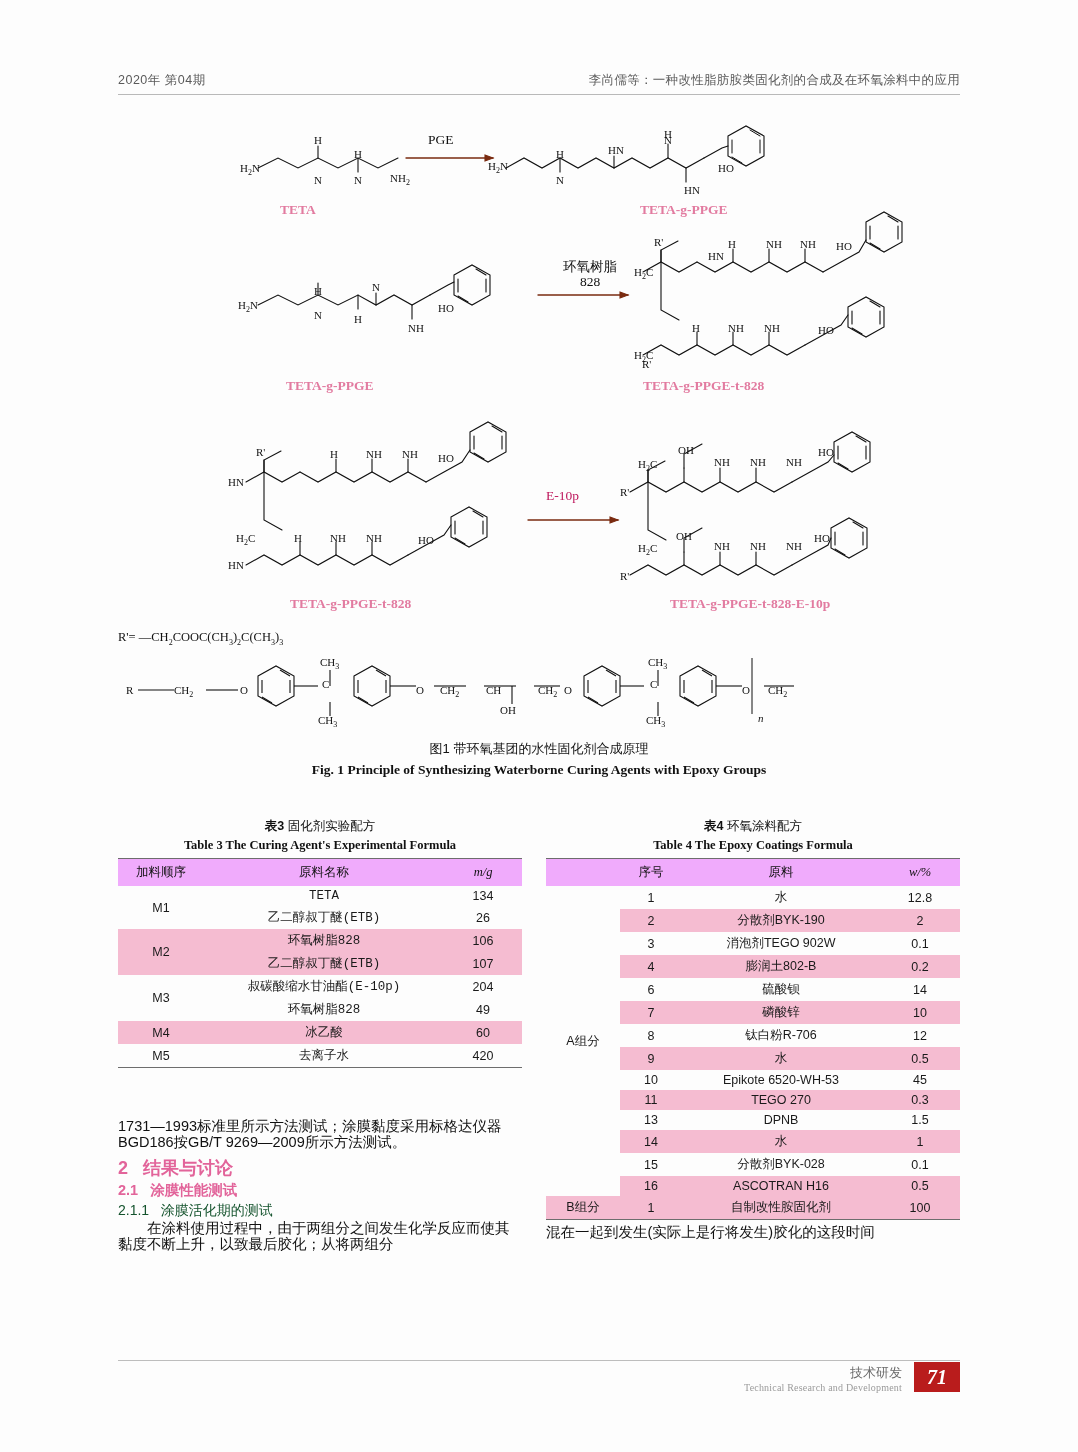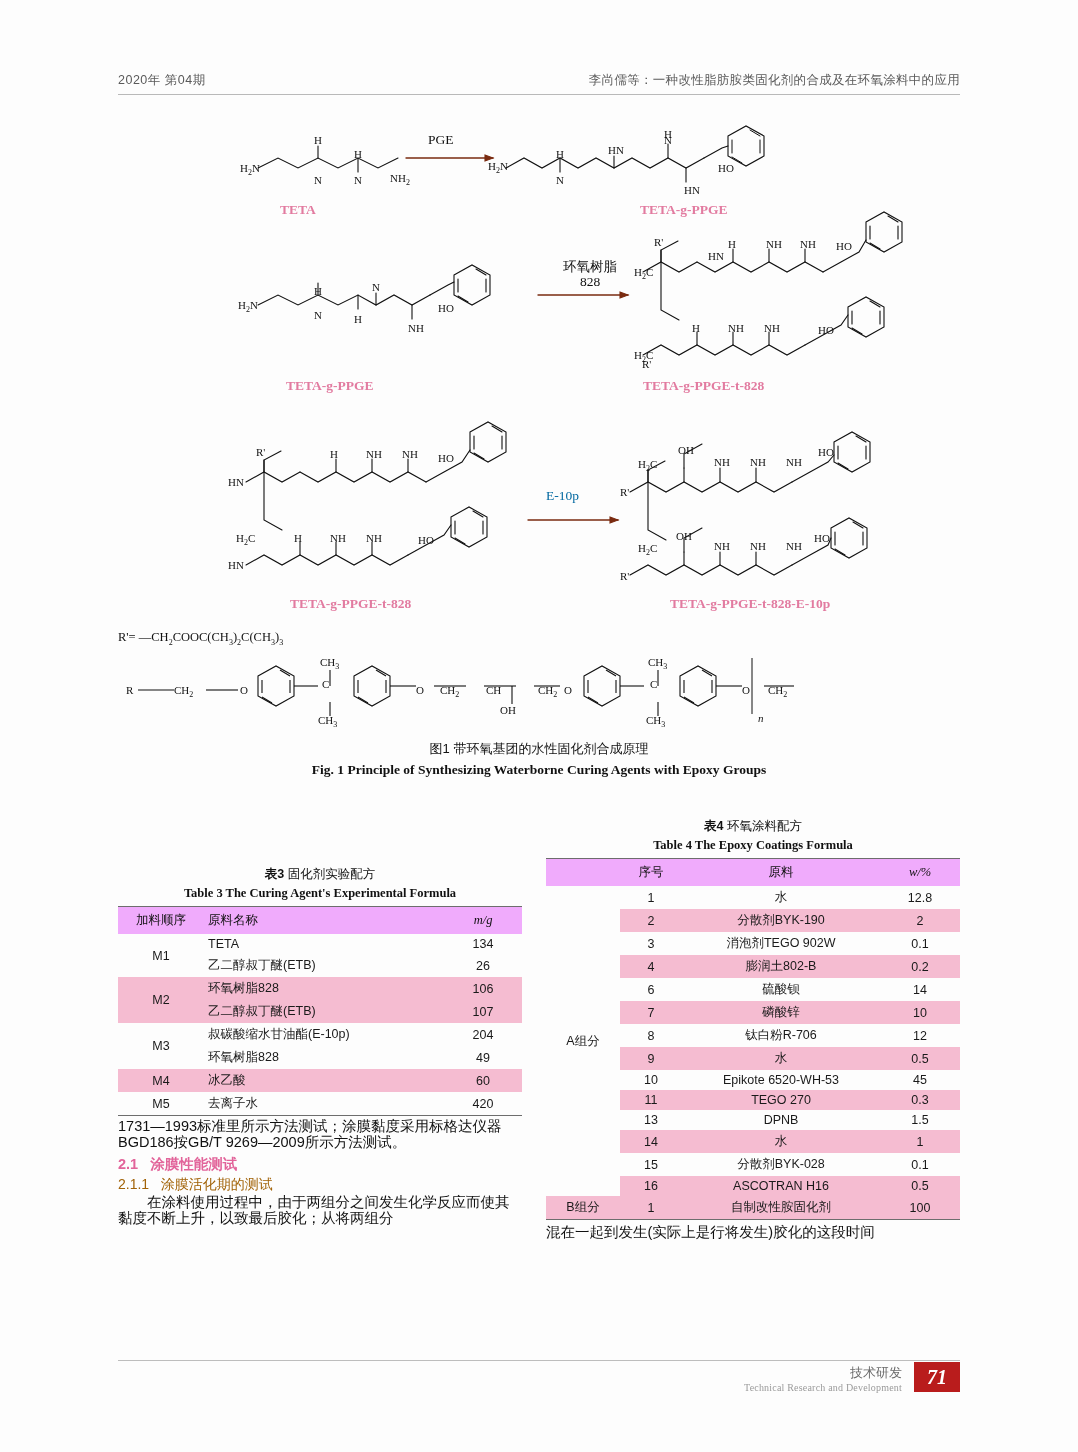--- a/index.html
+++ b/index.html
@@ -68,21 +68,21 @@
     font-size:12.5px;font-weight:bold;color:#111;margin-bottom:5px;
   }
   table{border-collapse:collapse;width:100%;font-size:12.5px;}
   table td,table th{
     padding:3px 4px;text-align:center;font-weight:normal;
     font-family:"Liberation Sans",sans-serif;
   }
   .hdr td{background:#f0abfc;font-size:12.5px;padding:5px 4px;color:#111;}
   .pink td{background:#f5bcd1;}
   .t3 td.c1{width:78px;}
-  .t3 td.c2{text-align:left;}
+  .t3 td.c2{text-align:center;font-family:Liberation Mono, monospace;}
   .t3 td.c3{width:70px;}
   .t3{border-top:1.2px solid #6d6d6d;border-bottom:1.2px solid #6d6d6d;}
   .t4{border-top:1.2px solid #6d6d6d;border-bottom:1.2px solid #6d6d6d;}
   .t4 td.c1{width:66px;}
   .t4 td.c2{width:54px;}
   .t4 td.c3{text-align:center;}
   .t4 td.c4{width:72px;}
   .ital{font-family:"Liberation Serif",serif;font-style:italic;}
   
   .col-left{
@@ -97,21 +97,21 @@
   }
   .h2{
     color:#e2649a;font-weight:bold;font-size:18px;margin:10px 0 4px 0;
     font-family:"Liberation Sans",sans-serif;
   }
   .h3{
     color:#e2649a;font-weight:bold;font-size:14.5px;margin:6px 0 2px 0;
     font-family:"Liberation Sans",sans-serif;
   }
   .h4{
-    color:#a16207;font-size:14px;margin:4px 0 2px 0;
+    color:#14532d;font-size:14px;margin:4px 0 2px 0;
     font-family:"Liberation Sans",sans-serif;
   }
   .indent{text-indent:2em;}
   
   .footer{
     position:absolute;left:118px;right:118px;bottom:48px;height:44px;
   }
   .footer .rule{
     position:absolute;left:0;right:0;top:0;border-bottom:1px solid #bdbdbd;
   }
@@ -335,41 +335,41 @@
         <text x="528" y="614">CH<tspan font-size="8" dy="3">3</tspan></text>
         <text x="624" y="584">O</text>
         <text x="650" y="584">CH<tspan font-size="8" dy="3">2</tspan></text>
         <text x="640" y="612" font-style="italic">n</text>
       </g>
     </svg>
 
     <div class="lbl" style="left:310px;top:22px;color:#111;font-weight:normal;">PGE</div>
     <div class="lbl" style="left:432px;top:148px;color:#111;font-weight:normal;text-align:center;width:80px;">环氧树脂</div>
     <div class="lbl" style="left:432px;top:164px;color:#111;font-weight:normal;text-align:center;width:80px;">828</div>
-    <div class="lbl" style="left:428px;top:378px;color:#0369a1;font-weight:normal;">E-10p</div>
+    <div class="lbl" style="left:428px;top:378px;color:#be185d;font-weight:normal;">E-10p</div>
 
     <div class="lbl" style="left:162px;top:92px;">TETA</div>
     <div class="lbl" style="left:522px;top:92px;">TETA-g-PPGE</div>
     <div class="lbl" style="left:168px;top:268px;">TETA-g-PPGE</div>
     <div class="lbl" style="left:525px;top:268px;">TETA-g-PPGE-t-828</div>
     <div class="lbl" style="left:172px;top:486px;">TETA-g-PPGE-t-828</div>
     <div class="lbl" style="left:552px;top:486px;">TETA-g-PPGE-t-828-E-10p</div>
 
     <div class="r-def" style="left:0px;top:520px;">
       <span>R'=</span>
       <span>—CH<sub>2</sub>COOC(CH<sub>3</sub>)<sub>2</sub>C(CH<sub>3</sub>)<sub>3</sub></span>
     </div>
   </div>
 
   <div class="fig-cap" style="top:740px;">
     <div class="cn">图1 带环氧基团的水性固化剂合成原理</div>
     <div class="en">Fig. 1    Principle of Synthesizing Waterborne Curing Agents with Epoxy Groups</div>
   </div>
 
-  <div class="tbl-block" style="left:118px;top:818px;width:404px;margin-top:48px;">
+  <div class="tbl-block" style="left:118px;top:818px;width:404px;">
     <div class="tbl-title-cn">
       <b>表3</b>
       <span>固化剂实验配方</span>
     </div>
     <div class="tbl-title-en">Table 3    The Curing Agent's Experimental Formula</div>
     <table class="t3">
       <tbody>
         <tr class="hdr">
           <td class="c1">加料顺序</td>
           <td class="c2">原料名称</td>
@@ -506,20 +506,24 @@
           <td class="c2">1</td>
           <td class="c3">自制改性胺固化剂</td>
           <td class="c4">100</td>
         </tr>
       </tbody>
     </table>
   </div>
 
   <div class="col-left" style="top:1118px;">
     <p style="margin:0;">1731—1993标准里所示方法测试；涂膜黏度采用标格达仪器BGD186按GB/T 9269—2009所示方法测试。</p>
+    <div class="h2">
+      <span>2</span>&nbsp;&nbsp;
+      <span>结果与讨论</span>
+    </div>
     <div class="h3">
       <span>2.1</span>&nbsp;&nbsp;
       <span>涂膜性能测试</span>
     </div>
     <div class="h4">
       <span>2.1.1</span>&nbsp;&nbsp;
       <span>涂膜活化期的测试</span>
     </div>
     <p class="indent" style="margin:2px 0 4px 0;">在涂料使用过程中，由于两组分之间发生化学反应而使其黏度不断上升，以致最后胶化；从将两组分</p>
   </div>

